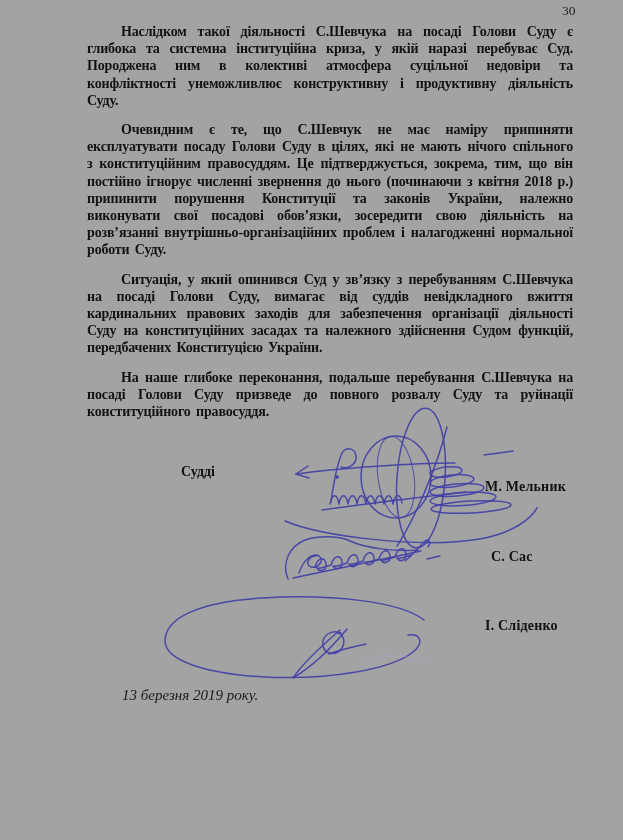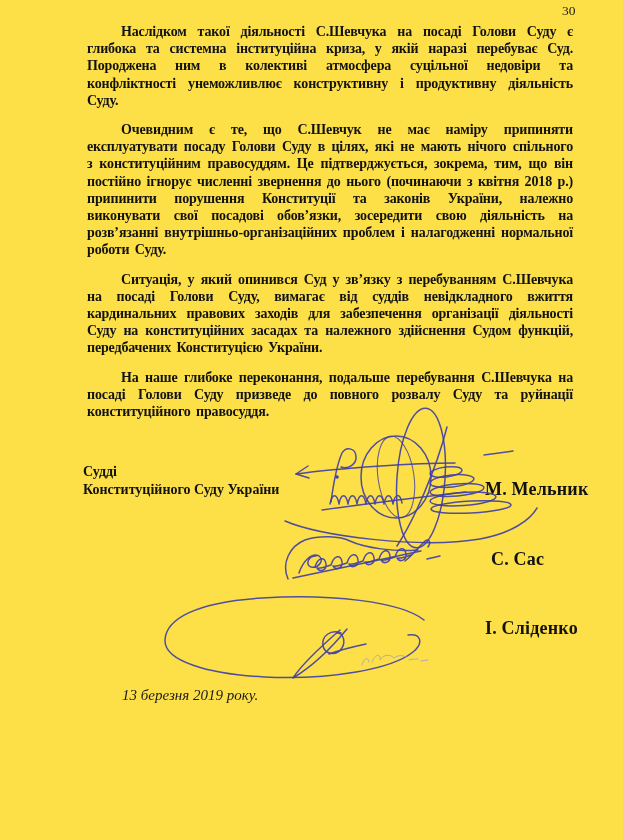--- a/index.html
+++ b/index.html
@@ -1,20 +1,20 @@
 <!DOCTYPE html>
 <html style="--ink: #4140a6; --ink-faint: #a89fc9;"><head>
 <meta charset="utf-8">
 <style>
   html, body { margin: 0; padding: 0; background: #ffffff; }
   .page {
     position: relative;
     width: 623px;
     height: 840px;
-    background: #fde047;
+    background: #a3a3a3;
     overflow: hidden;
     font-family: "Liberation Serif", "DejaVu Serif", serif;
     color: #131313;
   }
   .page-number {
     position: absolute;
     top: 3px;
     left: 562px;
     font-size: 13.5px;
     color: #1c1c1c;
@@ -34,31 +34,32 @@
     text-indent: 34px;
     letter-spacing: -0.15px;
     word-spacing: 2px;
     color: #121212;
   }
   .sig-role {
     position: absolute;
     top: 463px;
     left: 83px;
     width: 230px;
+    text-align: center;
     font-weight: 700;
     font-size: 14px;
     line-height: 17.5px;
     color: #121212;
     font-family: Liberation Serif, serif;
   }
   .sig-name {
     position: absolute;
     left: 485px;
     font-weight: 700;
-    font-size: 18px;
+    font-size: 14px;
     letter-spacing: 0.2px;
     color: #121212;
     white-space: nowrap;
   }
   .sig-name.melnyk   { top: 479px; }
   .sig-name.sas      { top: 549px; margin-left: 6px; }
   .sig-name.slidenko { top: 618px; }
   .date-line {
     position: absolute;
     top: 687px;
@@ -103,21 +104,20 @@
 
   <div class="content">
     <p>Наслідком такої діяльності С.Шевчука на посаді Голови Суду є глибока та системна інституційна криза, у якій наразі перебуває Суд. Породжена ним в колективі атмосфера суцільної недовіри та конфліктності унеможливлює конструктивну і продуктивну діяльність Суду.</p>
     <p>Очевидним є те, що С.Шевчук не має наміру припиняти експлуатувати посаду Голови Суду в цілях, які не мають нічого спільного з конституційним правосуддям. Це підтверджується, зокрема, тим, що він постійно ігнорує численні звернення до нього (починаючи з квітня 2018 р.) припинити порушення Конституції та законів України, належно виконувати свої посадові обов’язки, зосередити свою діяльність на розв’язанні внутрішньо-організаційних проблем і налагодженні нормальної роботи Суду.</p>
     <p>Ситуація, у який опинився Суд у зв’язку з перебуванням С.Шевчука на посаді Голови Суду, вимагає від суддів невідкладного вжиття кардинальних правових заходів для забезпечення організації діяльності Суду на конституційних засадах та належного здійснення Судом функцій, передбачених Конституцією України.</p>
     <p>На наше глибоке переконання, подальше перебування С.Шевчука на посаді Голови Суду призведе до повного розвалу Суду та руйнації конституційного правосуддя.</p>
   </div>
 
   <div class="sig-role">
     <div>Судді</div>
-    <div>Конституційного Суду України</div>
   </div>
 
   <div class="sig-name melnyk">М. Мельник</div>
   <div class="sig-name sas">С. Сас</div>
   <div class="sig-name slidenko">І. Сліденко</div>
 
   <svg class="signatures-layer" viewBox="0 0 623 840" xmlns="http://www.w3.org/2000/svg">
 
     <g>
       <ellipse class="ink" cx="421" cy="478" rx="24" ry="70" transform="rotate(4 421 478)"></ellipse>

